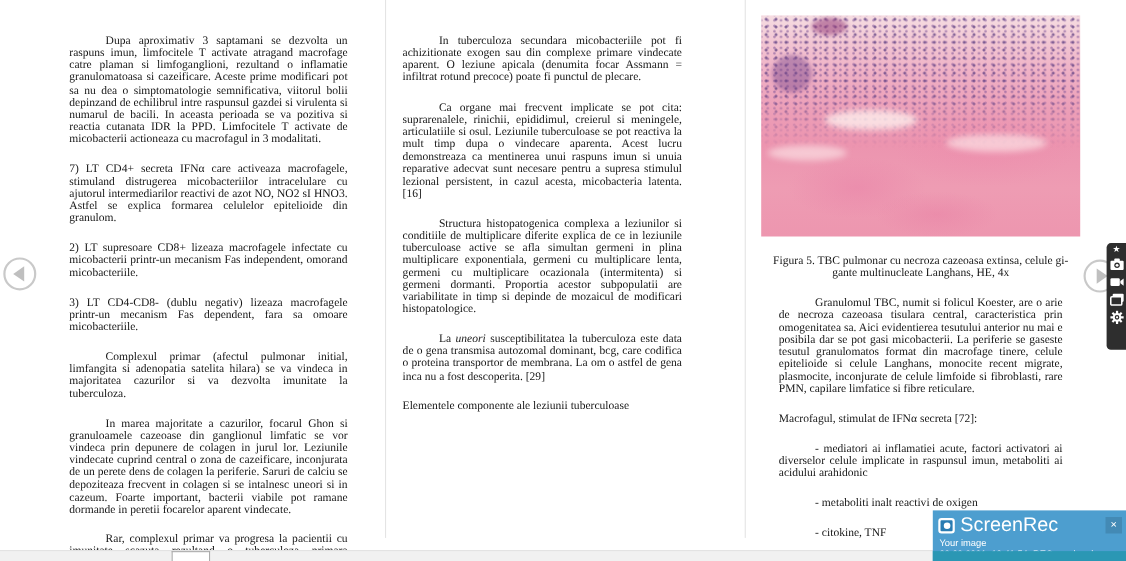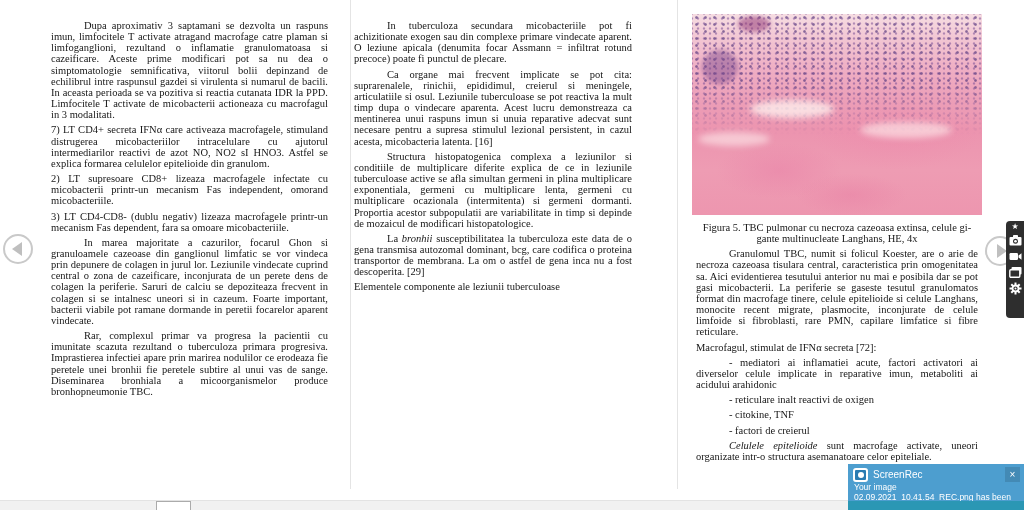--- a/index.html
+++ b/index.html
@@ -7,21 +7,21 @@
   body { position:relative; font-family:"Liberation Serif","DejaVu Serif",serif; color:#161616; }
 
   
   .col-sep { position:absolute; top:0; width:1px; height:489px; background:#e4e4e4; }
   #sep1 { left:350px; } #sep2 { left:677px; }
 
   .page-col { position:absolute; top:16px; font-size:10.5px; line-height:11.15px; text-align:justify; }
   #col1 { left:47px;  width:285px; }
   #col2 { left:350px; width:286px; }
   #col3 { left:692px; top:14px; width:290px; }
-  .page-col p { text-indent:33px; margin:4px; }
+  .page-col p { text-indent:33px; margin:16px; }
   .page-col p.noindent { text-indent:0; }
   .gap-top { margin-top:11px; }
   .gap-top-lg { margin-top:13px; }
 
   
   .micrograph { position:relative; width:290px; height:201px; overflow:hidden;
     background:
       radial-gradient(90px 40px at 30% 78%, rgba(232,125,165,0.45), transparent 70%),
       radial-gradient(120px 50px at 70% 60%, rgba(238,135,170,0.40), transparent 70%),
       radial-gradient(80px 30px at 55% 90%, rgba(230,120,160,0.35), transparent 70%),
@@ -34,21 +34,21 @@
     background-size: 9px 7px, 6px 5px; background-position: 0 0, 3px 2px;
     -webkit-mask-image: linear-gradient(180deg, #000 0%, #000 55%, transparent 97%);
             mask-image: linear-gradient(180deg, #000 0%, #000 55%, transparent 97%);
   }
   .mg-blob { position:absolute; border-radius:50%; filter:blur(2px); }
   .b1 { left:46px;  top:2px;   width:32px; height:16px; background:rgba(150,60,120,0.55); }
   .b2 { left:10px;  top:36px;  width:36px; height:34px; background:rgba(120,70,140,0.45); }
   .b3 { left:58px;  top:86px;  width:84px; height:18px; background:rgba(255,244,240,0.75); filter:blur(3px); }
   .b4 { left:168px; top:108px; width:92px; height:16px; background:rgba(255,240,238,0.60); filter:blur(3px); }
   .b5 { left:6px;   top:118px; width:72px; height:14px; background:rgba(255,242,240,0.55); filter:blur(3px); }
-  .fig-caption { text-align:center; margin-top:7px; text-indent:0; }
+  .fig-caption { text-align:center; margin-top:17px; text-indent:0; }
 
   
   .nav-btn { position:absolute; width:30px; height:30px; border:2px solid #c9c9c9; border-radius:50%; background:#ffffff; }
   #nav-prev { left:3px;  top:234px; z-index:1; }
   #nav-next { left:985px; top:236px; z-index:1; }
   .tri { position:absolute; width:0; height:0; border-style:solid; }
   .tri-left  { top:6px; left:7px;  border-width:7px 10px 7px 0; border-color:transparent #bfbfbf transparent transparent; }
   .tri-right { top:6px; left:10px; border-width:7px 0 7px 10px; border-color:transparent transparent transparent #bfbfbf; }
 
   
@@ -61,66 +61,67 @@
   
   .bottom-bar { position:absolute; left:0; top:500px; width:1024px; height:10px; background:#f1f1f1; border-top:1px solid #e3e3e3; z-index:3; }
   .page-indicator-peek { position:absolute; left:156px; top:501px; width:35px; height:9px; background:#ffffff; border:1px solid #ababab; border-bottom:none; z-index:4; }
 
   
   .notification { position:absolute; left:848px; top:464px; width:176px; height:46px;
     background:#4d9ecf; z-index:5; font-family:"Liberation Sans",sans-serif; color:#ffffff; }
   .notif-header { display:flex; align-items:center; gap:5px; padding:3px 4px 0 5px; }
   .notif-icon { width:15px; height:14px; border:2px solid #ffffff; border-radius:3px; background:#2a7cb2; position:relative; flex:0 0 auto; }
   .notif-icon::after { content:""; position:absolute; left:2.5px; top:2px; width:6px; height:6px; background:#ffffff; border-radius:50%; }
-  .notif-title { font-size:10px; }
+  .notif-title { font-size:18px; }
   .notif-close { margin-left:auto; width:15px; height:15px; background:rgba(0,0,0,0.12); color:#ffffff;
     font-size:10px; line-height:15px; text-align:center; cursor:default; }
   .notif-body { font-size:8.5px; line-height:9.5px; padding:1px 6px 0 6px; }
   .notif-footer { position:absolute; left:0; right:0; bottom:0; height:9px; background:#2b97b4; }
 </style>
 </head>
 <body>
 
 <div id="sep1" class="col-sep"></div>
 <div id="sep2" class="col-sep"></div>
 
 <div id="col1" class="page-col">
   <p>Dupa aproximativ 3 saptamani se dezvolta un raspuns imun, limfocitele T activate atragand macrofage catre plaman si limfoganglioni, rezultand o inflamatie granulomatoasa si cazeificare. Aceste prime modificari pot sa nu dea o simptomatologie semnificativa, viitorul bolii depinzand de echilibrul intre raspunsul gazdei si virulenta si numarul de bacili. In aceasta perioada se va pozitiva si reactia cutanata IDR la PPD. Limfocitele T activate de micobacterii actioneaza cu macrofagul in 3 modalitati.</p>
   <p class="noindent">7) LT CD4+ secreta IFNα care activeaza macrofagele, stimuland distrugerea micobacteriilor intracelulare cu ajutorul intermediarilor reactivi de azot NO, NO2 sI HNO3. Astfel se explica formarea celulelor epitelioide din granulom.</p>
   <p class="noindent">2) LT supresoare CD8+ lizeaza macrofagele infectate cu micobacterii printr-un mecanism Fas independent, omorand micobacteriile.</p>
   <p class="noindent">3) LT CD4-CD8- (dublu negativ) lizeaza macrofagele printr-un mecanism Fas dependent, fara sa omoare micobacteriile.</p>
+  <p>Complexul primar (afectul pulmonar initial, limfangita si adenopatia satelita hilara) se va vindeca in majoritatea cazurilor si va dezvolta imunitate la tuberculoza.</p>
   <p>In marea majoritate a cazurilor, focarul Ghon si granuloamele cazeoase din ganglionul limfatic se vor vindeca prin depunere de colagen in jurul lor. Leziunile vindecate cuprind central o zona de cazeificare, inconjurata de un perete dens de colagen la periferie. Saruri de calciu se depoziteaza frecvent in colagen si se intalnesc uneori si in cazeum. Foarte important, bacterii viabile pot ramane dormande in peretii focarelor aparent vindecate.</p>
   <p>Rar, complexul primar va progresa la pacientii cu imunitate scazuta rezultand o tuberculoza primara progresiva. Imprastierea infectiei apare prin marirea nodulilor ce erodeaza fie peretele unei bronhii fie peretele subtire al unui vas de sange. Diseminarea bronhiala a micoorganismelor produce bronhopneumonie TBC.</p>
 </div>
 
 <div id="col2" class="page-col">
   <p>In tuberculoza secundara micobacteriile pot fi achizitionate exogen sau din complexe primare vindecate aparent. O leziune apicala (denumita focar Assmann = infiltrat rotund precoce) poate fi punctul de plecare.</p>
   <p>Ca organe mai frecvent implicate se pot cita: suprarenalele, rinichii, epididimul, creierul si meningele, articulatiile si osul. Leziunile tuberculoase se pot reactiva la mult timp dupa o vindecare aparenta. Acest lucru demonstreaza ca mentinerea unui raspuns imun si unuia reparative adecvat sunt necesare pentru a supresa stimulul lezional persistent, in cazul acesta, micobacteria latenta. [16]</p>
   <p>Structura histopatogenica complexa a leziunilor si conditiile de multiplicare diferite explica de ce in leziunile tuberculoase active se afla simultan germeni in plina multiplicare exponentiala, germeni cu multiplicare lenta, germeni cu multiplicare ocazionala (intermitenta) si germeni dormanti. Proportia acestor subpopulatii are variabilitate in timp si depinde de mozaicul de modificari histopatologice.</p>
   <p>
-    <span>La </span><i>bronhii</i><span> susceptibilitatea la tuberculoza este data de o gena transmisa autozomal dominant, bcg, care codifica o proteina transportor de membrana. La om o astfel de gena inca nu a fost descoperita. [29]</span>
+    <span>La </span><i>uneori</i><span> susceptibilitatea la tuberculoza este data de o gena transmisa autozomal dominant, bcg, care codifica o proteina transportor de membrana. La om o astfel de gena inca nu a fost descoperita. [29]</span>
   </p>
   <p class="noindent gap-top-lg">Elementele componente ale leziunii tuberculoase</p>
 </div>
 
 <div id="col3" class="page-col">
   <div class="micrograph">
     <div class="mg-speckle"></div>
     <div class="mg-blob b1"></div>
     <div class="mg-blob b2"></div>
     <div class="mg-blob b3"></div>
     <div class="mg-blob b4"></div>
     <div class="mg-blob b5"></div>
   </div>
   <div class="fig-caption">Figura 5. TBC pulmonar cu necroza cazeoasa extinsa, celule gi-</div>
   <div class="fig-caption" style="margin-top:0;">gante multinucleate Langhans, HE, 4x</div>
   <p class="gap-top">Granulomul TBC, numit si folicul Koester, are o arie de necroza cazeoasa tisulara central, caracteristica prin omogenitatea sa. Aici evidentierea tesutului anterior nu mai e posibila dar se pot gasi micobacterii. La periferie se gaseste tesutul granulomatos format din macrofage tinere, celule epitelioide si celule Langhans, monocite recent migrate, plasmocite, inconjurate de celule limfoide si fibroblasti, rare PMN, capilare limfatice si fibre reticulare.</p>
   <p class="noindent">Macrofagul, stimulat de IFNα secreta [72]:</p>
-  <p>- mediatori ai inflamatiei acute, factori activatori ai diverselor celule implicate in reparative imun, metaboliti ai acidului arahidonic</p>
-  <p>- reticulare inalt reactivi de oxigen</p>
+  <p>- mediatori ai inflamatiei acute, factori activatori ai diverselor celule implicate in raspunsul imun, metaboliti ai acidului arahidonic</p>
+  <p>- metaboliti inalt reactivi de oxigen</p>
   <p>- citokine, TNF</p>
   <p>- factori de creierul</p>
   <p>
     <span></span><i>Celulele epitelioide</i><span> sunt macrofage activate, uneori organizate intr-o structura asemanatoare celor epiteliale.</span>
   </p>
 </div>
 
 <div id="nav-prev" class="nav-btn">
   <span class="tri tri-left"></span>
 </div>

